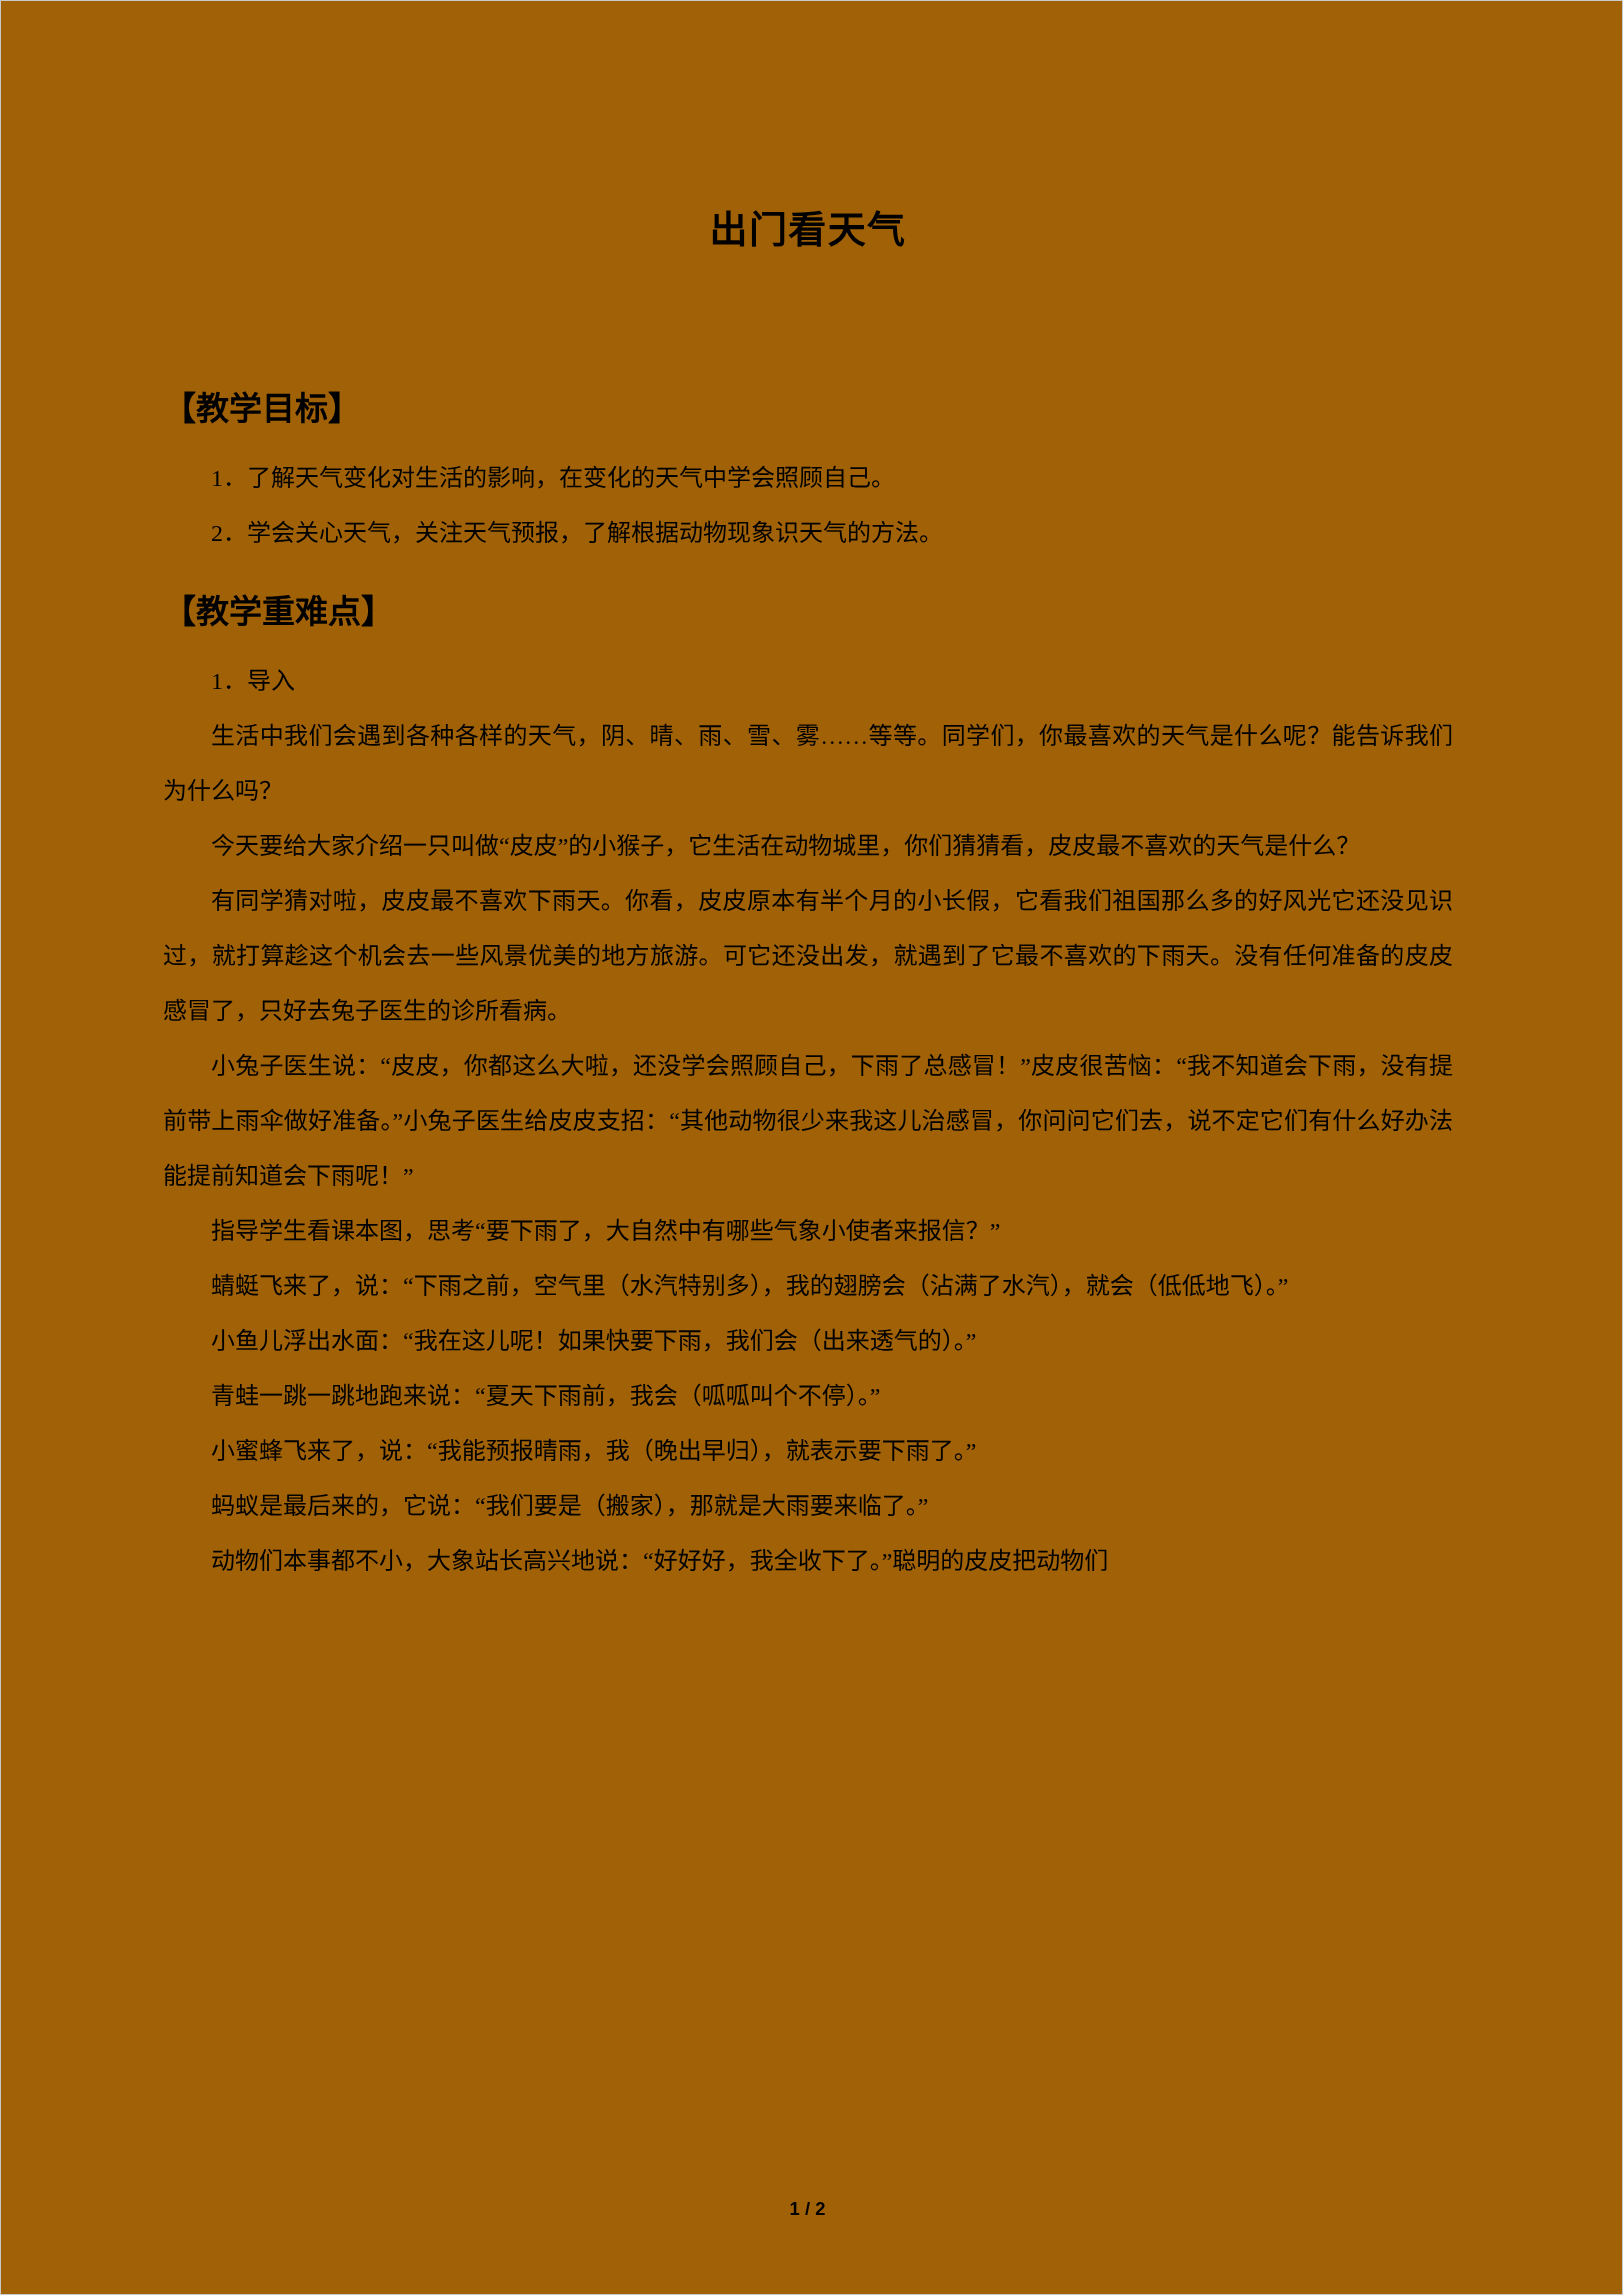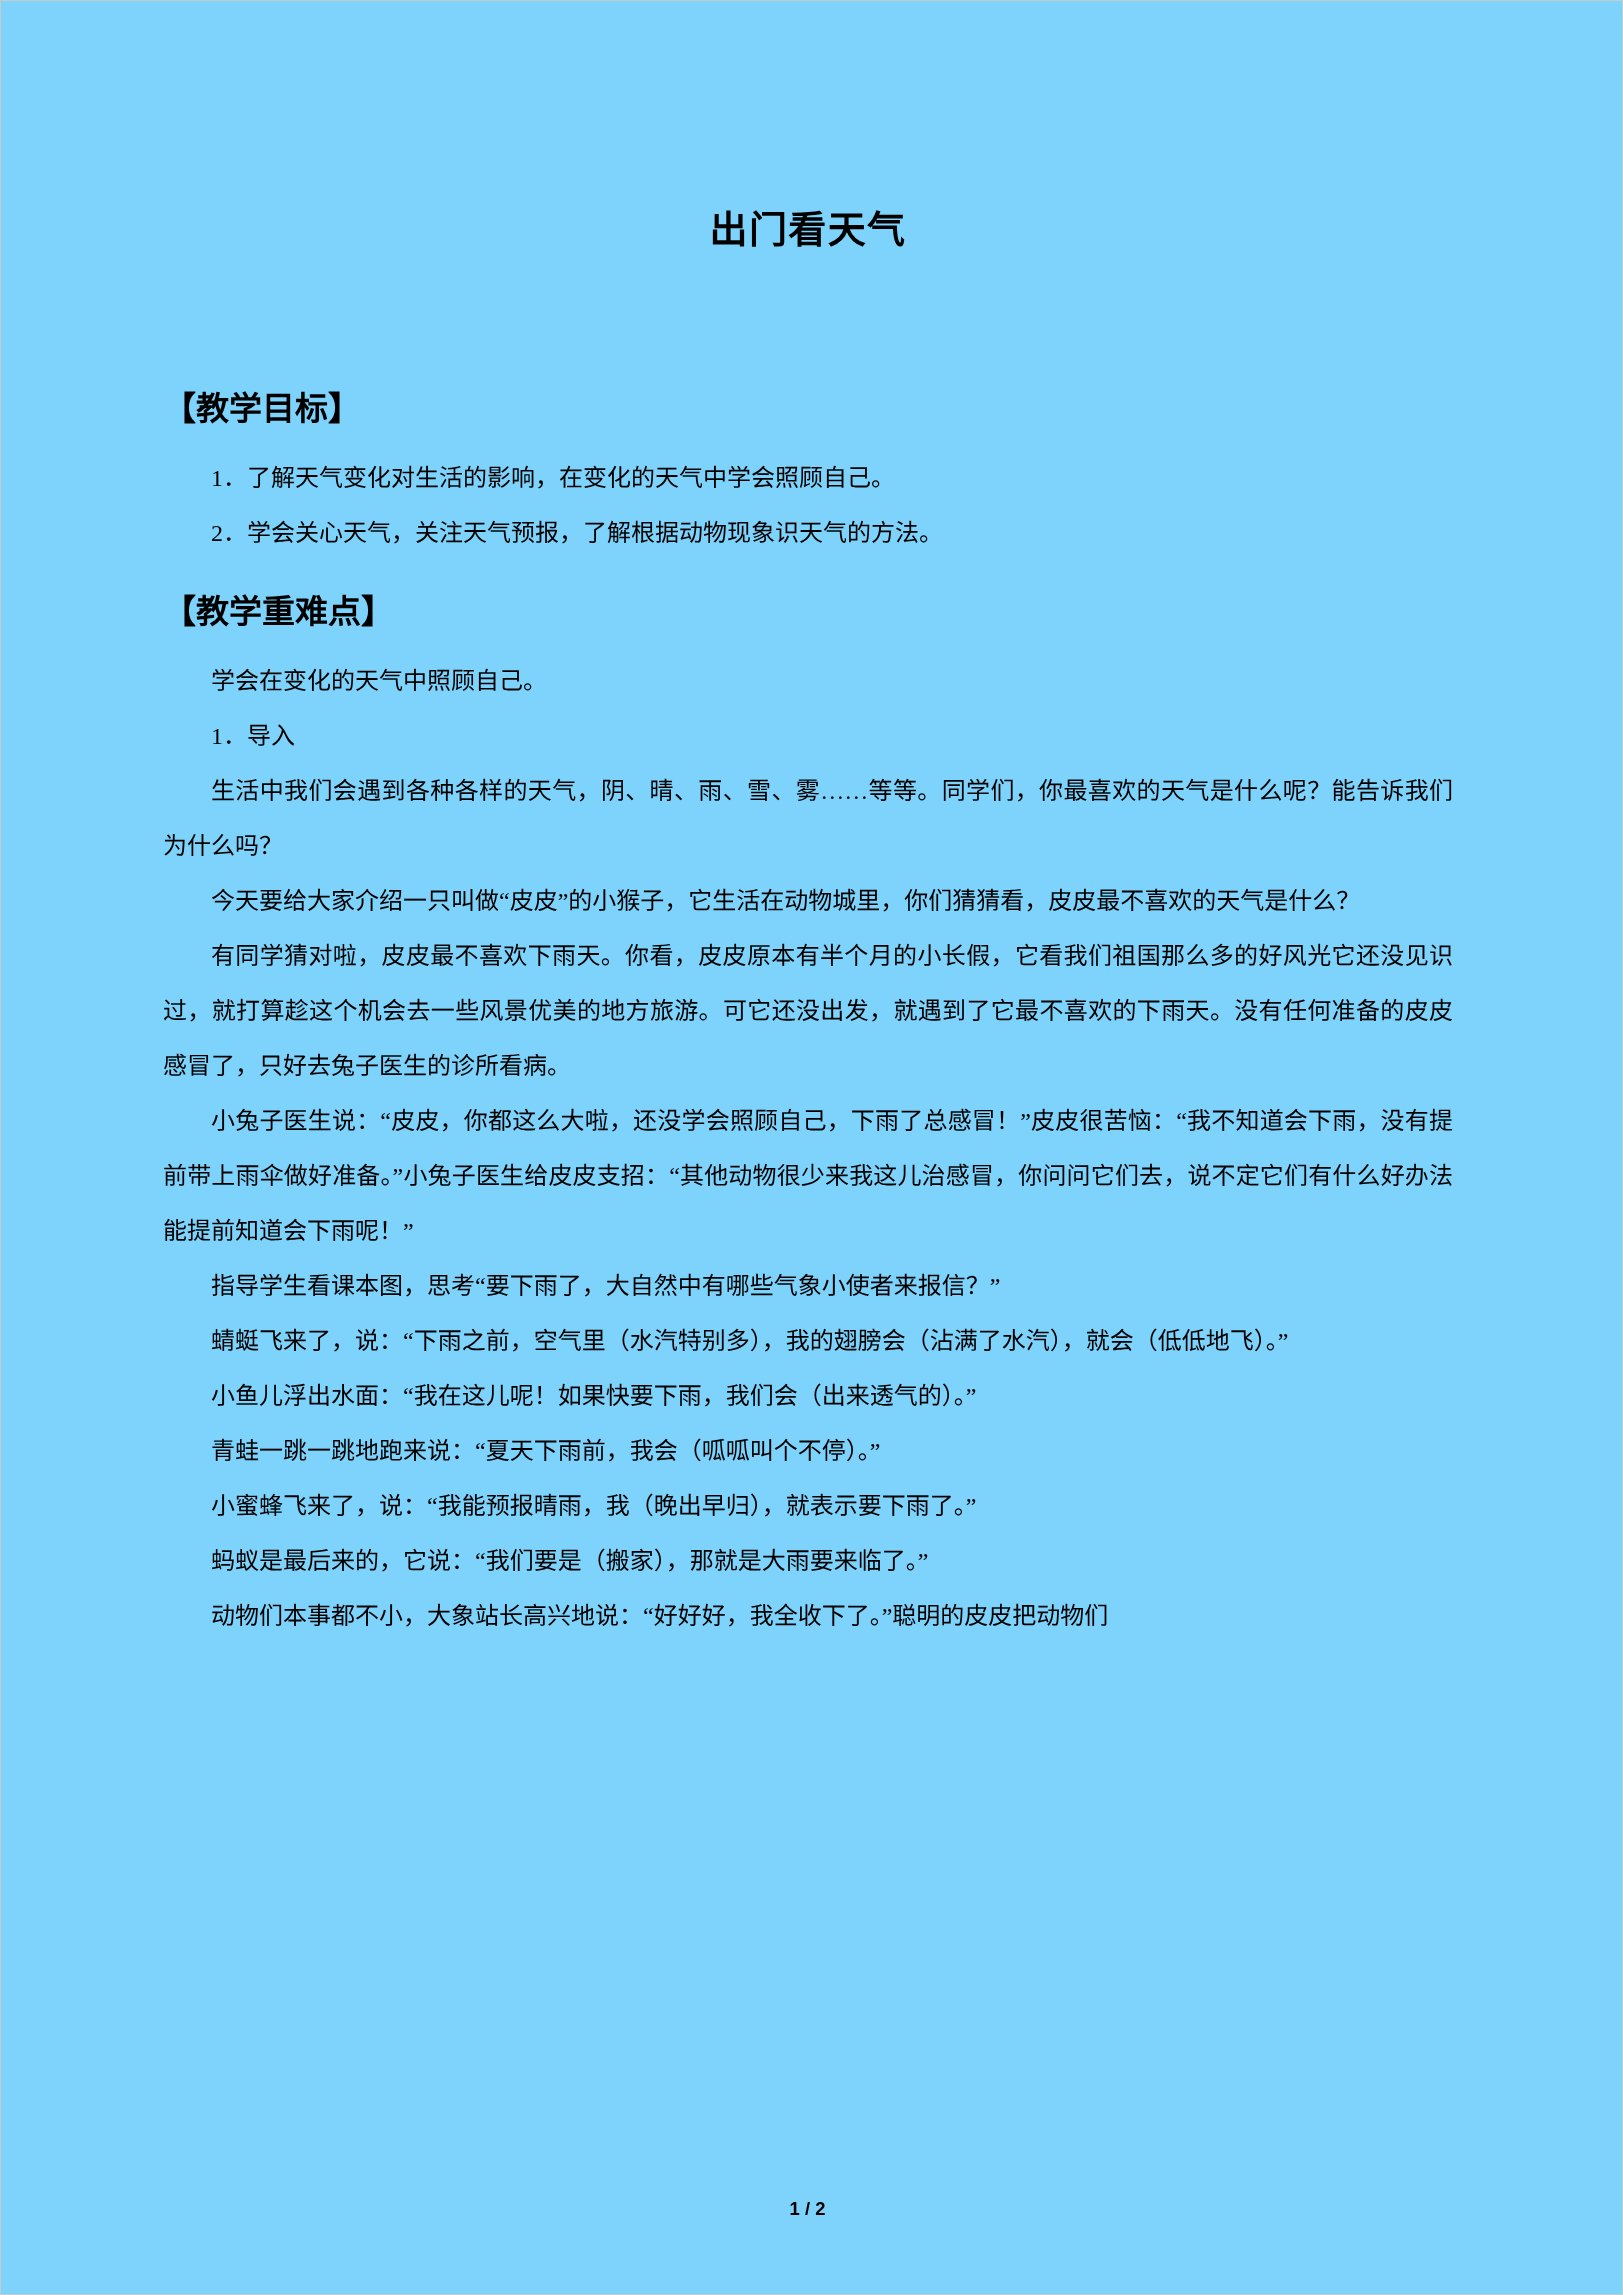--- a/index.html
+++ b/index.html
@@ -5,21 +5,21 @@
   html, body {
     margin: 0;
     padding: 0;
     background: #ffffff;
   }
   .page {
     position: relative;
     width: 1623px;
     height: 2295px;
     box-sizing: border-box;
-    background: #7dd3fc;
+    background: #a16207;
     border: 1.4px solid #c9c9c9;
     font-family: "Liberation Serif", "DejaVu Serif", serif;
     color: #000000;
     overflow: hidden;
   }
   .content {
     box-sizing: border-box;
     padding: 205px 169px 0 162px;
   }
   .doc-title {
@@ -64,21 +64,20 @@
 <div class="page">
   <div class="content">
 
     <h1 class="doc-title">出门看天气</h1>
 
     <h2 class="section-heading">【教学目标】</h2>
     <p class="para">1．了解天气变化对生活的影响，在变化的天气中学会照顾自己。</p>
     <p class="para">2．学会关心天气，关注天气预报，了解根据动物现象识天气的方法。</p>
 
     <h2 class="section-heading">【教学重难点】</h2>
-    <p class="para">学会在变化的天气中照顾自己。</p>
 
     <p class="para">1．导入</p>
     <p class="para">生活中我们会遇到各种各样的天气，阴、晴、雨、雪、雾……等等。同学们，你最喜欢的天气是什么呢？能告诉我们为什么吗？</p>
     <p class="para">今天要给大家介绍一只叫做“皮皮”的小猴子，它生活在动物城里，你们猜猜看，皮皮最不喜欢的天气是什么？</p>
     <p class="para">有同学猜对啦，皮皮最不喜欢下雨天。你看，皮皮原本有半个月的小长假，它看我们祖国那么多的好风光它还没见识过，就打算趁这个机会去一些风景优美的地方旅游。可它还没出发，就遇到了它最不喜欢的下雨天。没有任何准备的皮皮感冒了，只好去兔子医生的诊所看病。</p>
     <p class="para">小兔子医生说：“皮皮，你都这么大啦，还没学会照顾自己，下雨了总感冒！”皮皮很苦恼：“我不知道会下雨，没有提前带上雨伞做好准备。”小兔子医生给皮皮支招：“其他动物很少来我这儿治感冒，你问问它们去，说不定它们有什么好办法能提前知道会下雨呢！”</p>
     <p class="para">指导学生看课本图，思考“要下雨了，大自然中有哪些气象小使者来报信？”</p>
     <p class="para">蜻蜓飞来了，说：“下雨之前，空气里（水汽特别多），我的翅膀会（沾满了水汽），就会（低低地飞）。”</p>
     <p class="para">小鱼儿浮出水面：“我在这儿呢！如果快要下雨，我们会（出来透气的）。”</p>
     <p class="para">青蛙一跳一跳地跑来说：“夏天下雨前，我会（呱呱叫个不停）。”</p>

